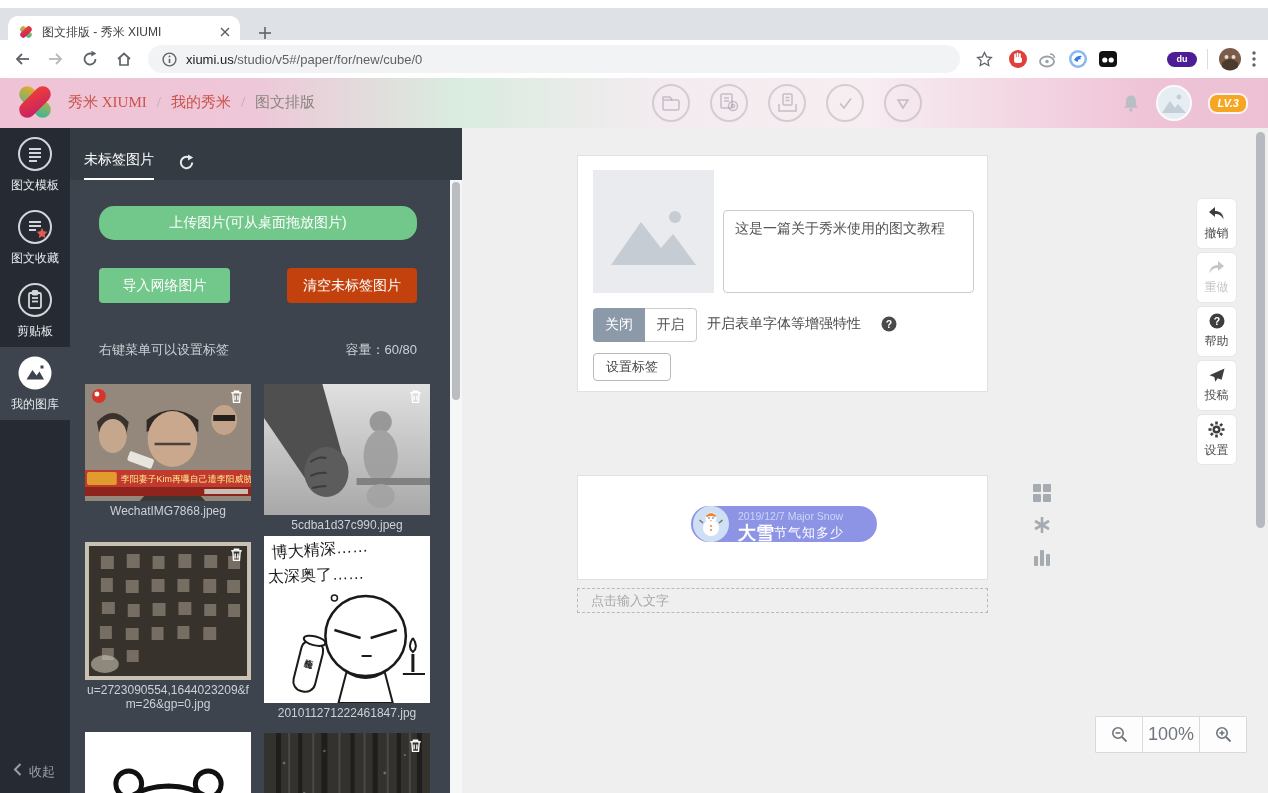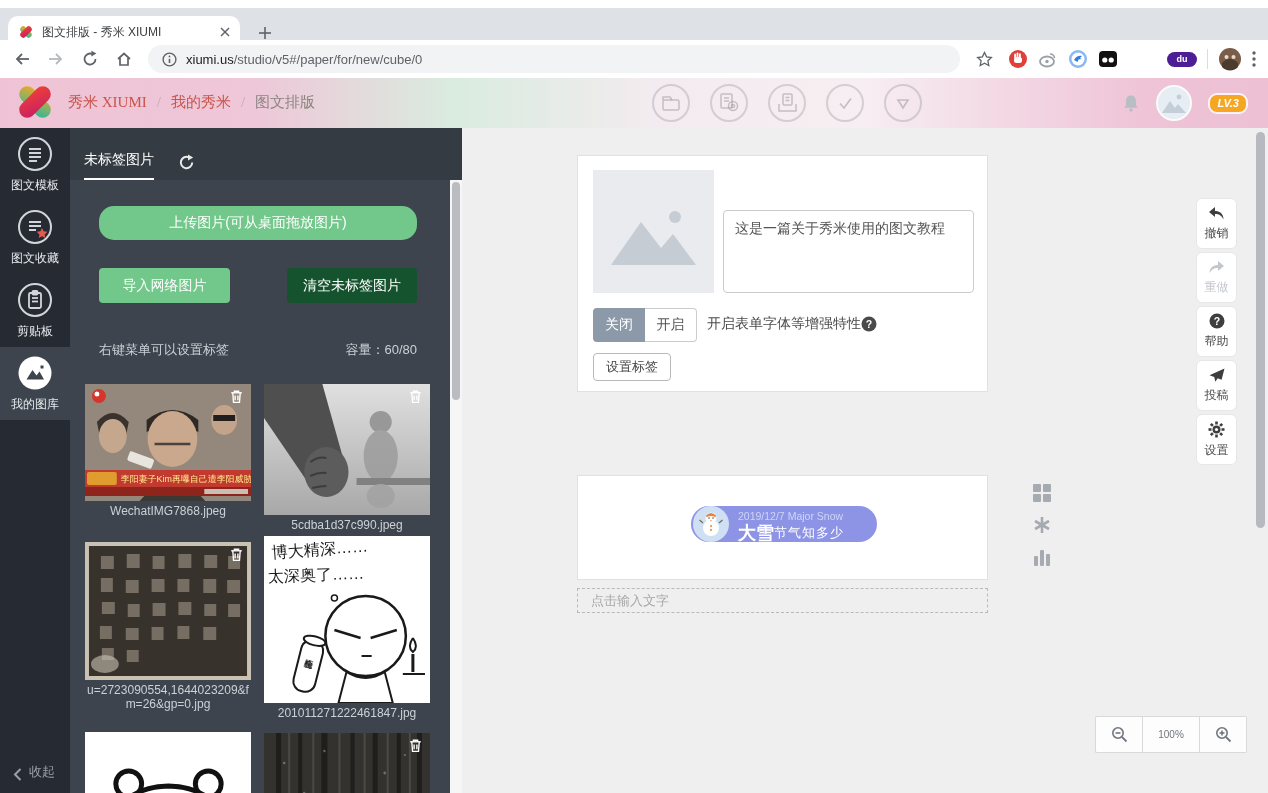--- a/index.html
+++ b/index.html
@@ -37,35 +37,35 @@
   .avatar36{width:36px;height:36px;border-radius:50%;background:#eef2f6;border:2px solid #fbfbfc;
     display:grid;place-items:center;overflow:hidden;box-sizing:border-box;}
   .lv-badge{height:17px;padding:0 7px;border-radius:9px;background:#f5a623;border:2px solid #fdf3f6;
     color:#fff;font-size:11px;font-weight:bold;font-style:italic;display:grid;place-items:center;}
   
   .bodyarea{position:absolute;left:0;top:128px;width:100%;height:665px;display:flex;}
   .rail{width:70px;background:#262b33;position:relative;flex:0 0 auto;}
   .rail-item{height:73px;display:flex;flex-direction:column;align-items:center;justify-content:center;
     gap:5px;color:#e7eaee;font-size:12px;cursor:pointer;}
   .rail-item.active{background:#3d444d;}
-  .collapse{position:absolute;left:13px;bottom:12px;display:flex;align-items:flex-end;gap:7px;
+  .collapse{position:absolute;left:13px;bottom:12px;display:flex;align-items:flex-start;gap:7px;
     color:#9aa0a8;font-size:13px;}
   .panel{width:392px;background:#3d444d;position:relative;flex:0 0 auto;}
   .panel-head{position:absolute;left:0;top:0;right:0;height:52px;background:#343b43;
     display:flex;align-items:flex-end;padding:0 0 0 14px;gap:24px;box-sizing:border-box;}
   .panel-tab{color:#fff;font-size:14px;padding-bottom:9px;border-bottom:2px solid #fff;}
   .refresh{padding-bottom:9px;}
   .panel-body{position:absolute;left:0;top:52px;right:12px;bottom:0;overflow:hidden;}
   .panel-sb{position:absolute;top:52px;right:0;width:12px;bottom:0;background:#f6f6f6;}
   .panel-sb-thumb{position:absolute;left:2px;top:2px;width:8px;height:218px;background:#b9bdc2;border-radius:4px;}
   .btn{border:none;border-radius:4px;color:#fff;font-size:14px;display:flex;align-items:center;justify-content:center;cursor:pointer;font-family:inherit;}
   .btn-upload{margin:26px 33px 0 29px;height:34px;width:318px;background:#72c78a;border-radius:15px;}
   .btnrow{display:flex;justify-content:space-between;margin:28px 33px 0 29px;}
   .btn-import{width:131px;height:35px;background:#72c78a;}
-  .btn-clear{width:130px;height:35px;background:#14532d;}
+  .btn-clear{width:130px;height:35px;background:#c2410c;}
   .hintrow{display:flex;justify-content:space-between;margin:38px 33px 0 29px;
     color:#ccd1d6;font-size:13px;}
   .grid{display:flex;gap:13px;margin:25px 20px 0 15px;}
   .gcol{width:167px;display:flex;flex-direction:column;}
   .thumb{position:relative;width:100%;overflow:hidden;background:#fff;}
   .thumb svg{width:100%;height:100%;}
   .trash{position:absolute;top:4px;right:6px;}
   .cap{margin-top:3px;font-size:12px;line-height:14px;color:#ccd1d6;text-align:center;word-break:break-all;}
   
   .canvas{flex:1;position:relative;background:#efefef;}
@@ -73,21 +73,21 @@
   .card1{top:27px;height:237px;}
   .cover{position:absolute;left:15px;top:14px;width:121px;height:123px;background:#e9ebee;}
   .title-input{position:absolute;left:145px;top:14px;width:251px;height:35px;border:1px solid #ccc;
     border-radius:4px;box-sizing:border-box;font-size:14px;color:#555;padding:0 11px;font-family:inherit;}
   .sum-area{position:absolute;left:145px;top:54px;width:251px;height:83px;border:1px solid #ccc;
     border-radius:4px;box-sizing:border-box;font-size:14px;color:#555;padding:7px 11px;resize:none;font-family:inherit;line-height:1.45;}
   .toggle{position:absolute;left:15px;top:152px;display:flex;}
   .tg{width:52px;height:34px;display:grid;place-items:center;font-size:14px;box-sizing:border-box;cursor:pointer;}
   .tg-off{background:#8b99a8;color:#fff;border-radius:4px 0 0 4px;}
   .tg-on{background:#fff;color:#555;border:1px solid #ccc;border-left:none;border-radius:0 4px 4px 0;}
-  .tglabel{position:absolute;left:129px;top:159px;font-size:14px;color:#4a4a4a;display:flex;align-items:center;gap:0;}
+  .tglabel{position:absolute;left:129px;top:159px;font-size:14px;color:#4a4a4a;display:flex;align-items:center;gap:20px;}
   .btn-tags{position:absolute;left:15px;top:197px;height:28px;padding:0 12px;background:#fff;
     border:1px solid #b9b9b9;border-radius:4px;font-size:13px;color:#444;font-family:inherit;cursor:pointer;}
   .card2{top:347px;height:105px;}
   .pill{position:absolute;left:113px;top:30px;width:186px;height:36px;border-radius:18px;background:#8d94e6;}
   .snowcircle{position:absolute;left:2px;top:0px;width:36px;height:36px;border-radius:50%;background:#cfe0f5;display:grid;place-items:center;}
   .pill-date{position:absolute;left:47px;top:4px;font-size:10.5px;color:#ccd6f7;white-space:nowrap;}
   .pill-title{position:absolute;left:47px;top:15px;color:#fff;white-space:nowrap;}
   .pill-title .strong{font-size:18px;font-weight:bold;vertical-align:-2px;}
   .pill-title .rest{font-size:13px;letter-spacing:1px;}
   .dashedbox{position:absolute;left:115px;top:460px;width:411px;height:25px;border:1px dashed #b9b9b9;
@@ -95,21 +95,21 @@
   .floaticons{position:absolute;left:571px;top:356px;display:flex;flex-direction:column;gap:14px;align-items:center;}
   .rtoolbar{position:absolute;left:734px;top:70px;display:flex;flex-direction:column;gap:3px;}
   .rbtn{width:41px;height:51px;background:#fff;border:1px solid #e7e7e7;border-radius:6px;box-sizing:border-box;
     display:flex;flex-direction:column;align-items:center;justify-content:center;gap:4px;
     font-size:12px;color:#4a4a4a;cursor:pointer;}
   .rbtn.disabled{color:#c3c7cc;}
   .zoombar{position:absolute;left:633px;top:588px;display:flex;}
   .zcell{height:37px;background:#fdfdfd;border:1px solid #d9d9d9;box-sizing:border-box;
     display:grid;place-items:center;color:#6f767d;}
   .zcell.zout{width:47px;border-right:none;border-radius:2px 0 0 2px;}
-  .zcell.zlevel{width:58px;font-size:10px;}
+  .zcell.zlevel{width:58px;font-size:18px;}
   .zcell.zin{width:47px;border-left:none;border-radius:0 2px 2px 0;}
   .canvas-sb{position:absolute;right:3px;top:4px;width:9px;height:396px;background:#b6bac0;border-radius:5px;}
 </style>
 </head>
 <body>
 
 <div class="screen">
 
   <div class="tabstrip">
     <div class="tab">

